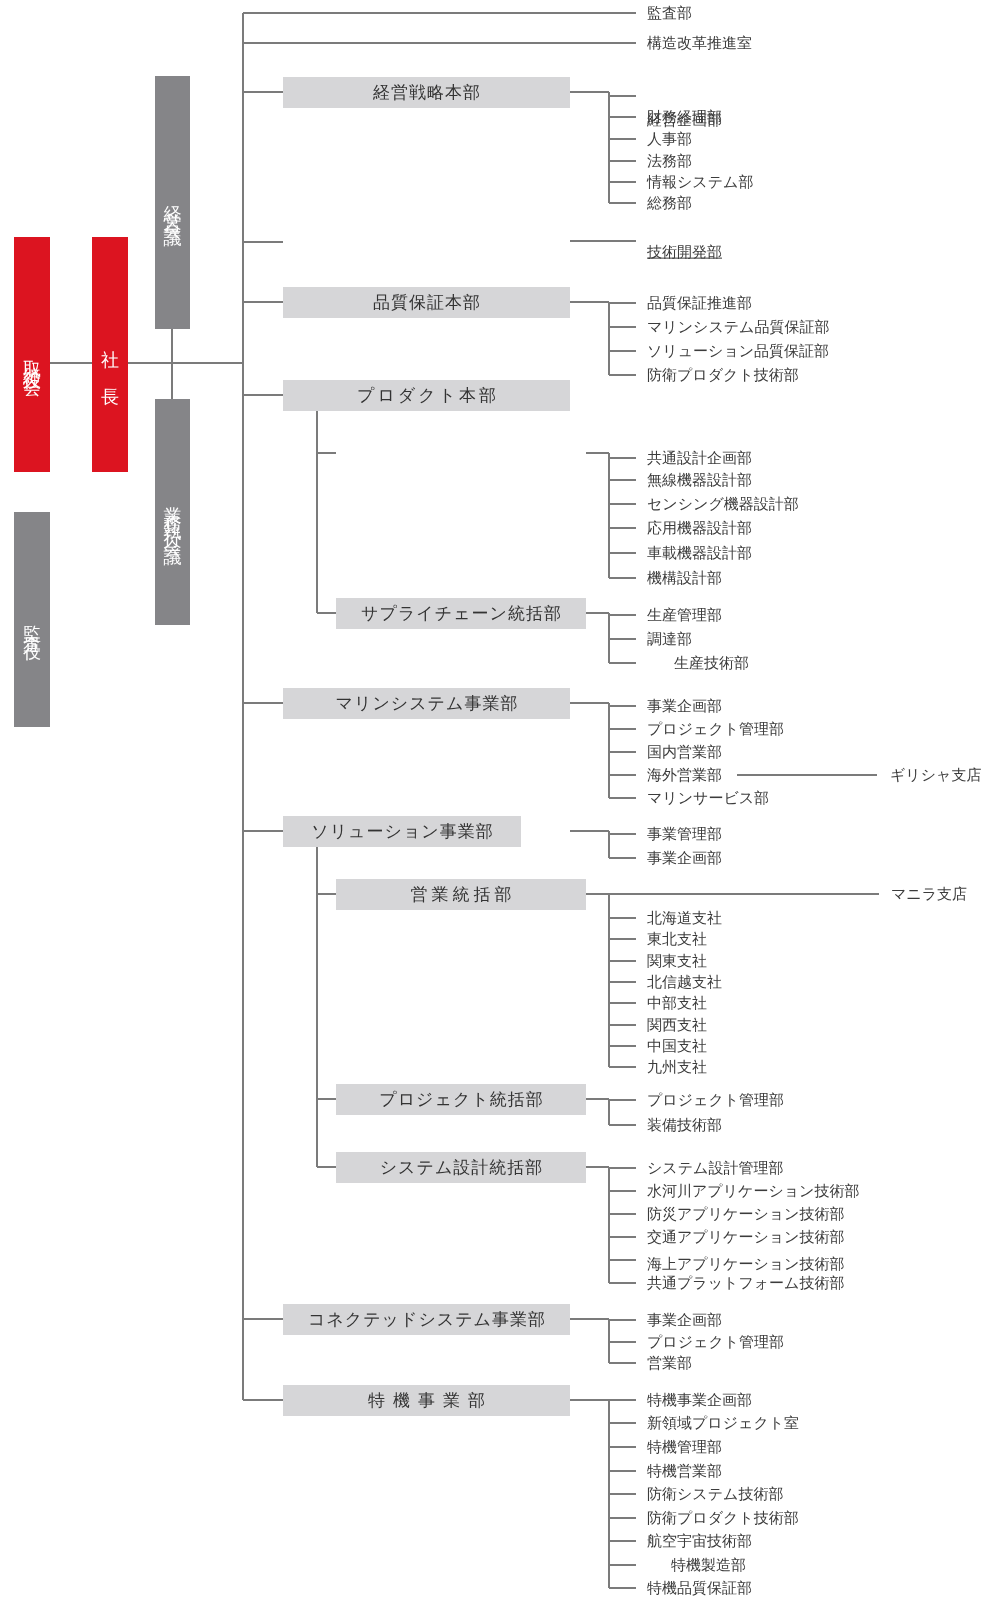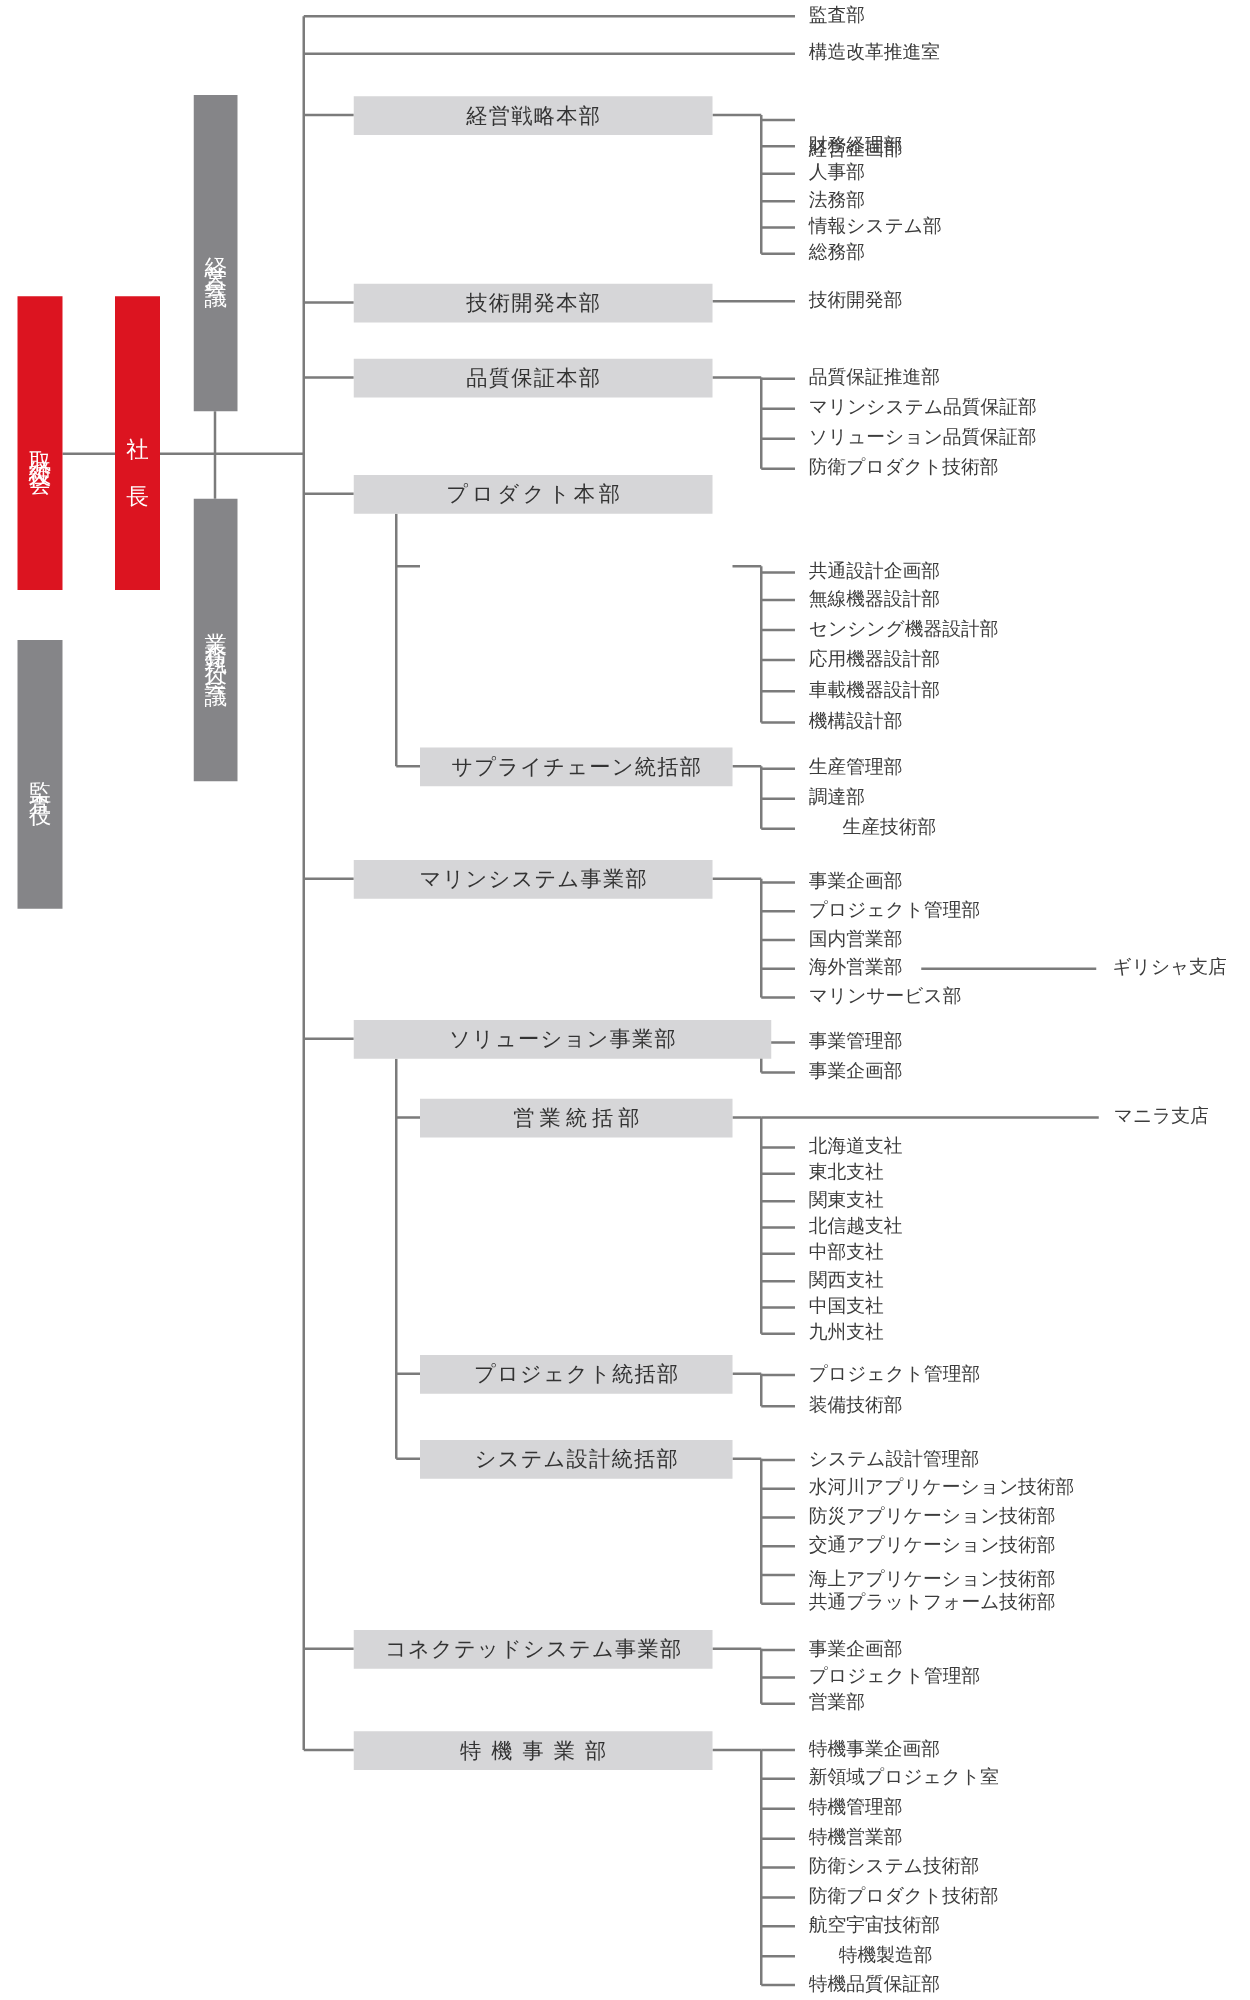--- a/index.html
+++ b/index.html
@@ -67,26 +67,23 @@
     <div class="line hl" style="left: 609px; top: 116.25px; width: 27px;"></div>
     <div class="dept" style="left: 647px; top: 117px;">財務経理部</div>
     <div class="line hl" style="left: 609px; top: 138.25px; width: 27px;"></div>
     <div class="dept" style="left: 647px; top: 139px;">人事部</div>
     <div class="line hl" style="left: 609px; top: 160.25px; width: 27px;"></div>
     <div class="dept" style="left: 647px; top: 161px;">法務部</div>
     <div class="line hl" style="left: 609px; top: 181.25px; width: 27px;"></div>
     <div class="dept" style="left: 647px; top: 182px;">情報システム部</div>
     <div class="line hl" style="left: 609px; top: 202.25px; width: 27px;"></div>
     <div class="dept" style="left: 647px; top: 203px;">総務部</div>
-    <div class="obox" style="left: 283px; top: 226.5px; width: 287px; height: 31px;">
-      <span style="letter-spacing: 1px; padding-left: 1px;">技術開発本部</span>
-    </div>
     <div class="line hl" style="left: 243px; top: 241.25px; width: 40px;"></div>
     <div class="line hl" style="left: 570px; top: 240.25px; width: 66px;"></div>
-    <div class="dept" style="left: 647px; top: 241px;">技術開発部</div>
+    <div class="dept" style="left: 647px; top: 252px; text-decoration: underline;">技術開発部</div>
     <div class="obox" style="left: 283px; top: 286.5px; width: 287px; height: 31px;">
       <span style="letter-spacing: 1px; padding-left: 1px;">品質保証本部</span>
     </div>
     <div class="line hl" style="left: 243px; top: 301.25px; width: 40px;"></div>
     <div class="line hl" style="left: 570px; top: 301.25px; width: 39px;"></div>
     <div class="line vl" style="left: 608.25px; top: 302px; height: 73px;"></div>
     <div class="line hl" style="left: 609px; top: 302.25px; width: 27px;"></div>
     <div class="dept" style="left: 647px; top: 303px;">品質保証推進部</div>
     <div class="line hl" style="left: 609px; top: 326.25px; width: 27px;"></div>
     <div class="dept" style="left: 647px; top: 327px;">マリンシステム品質保証部</div>
@@ -137,21 +134,21 @@
     <div class="line hl" style="left: 609px; top: 728.25px; width: 27px;"></div>
     <div class="dept" style="left: 647px; top: 729px;">プロジェクト管理部</div>
     <div class="line hl" style="left: 609px; top: 751.25px; width: 27px;"></div>
     <div class="dept" style="left: 647px; top: 752px;">国内営業部</div>
     <div class="line hl" style="left: 609px; top: 774.25px; width: 27px;"></div>
     <div class="dept" style="left: 647px; top: 775px;">海外営業部</div>
     <div class="line hl" style="left: 609px; top: 797.25px; width: 27px;"></div>
     <div class="dept" style="left: 647px; top: 798px;">マリンサービス部</div>
     <div class="line hl" style="left: 737px; top: 774.25px; width: 140px;"></div>
     <div class="dept" style="left: 890px; top: 775px;">ギリシャ支店</div>
-    <div class="obox" style="left: 283px; top: 815.5px; width: 334px; height: 31px;">
+    <div class="obox" style="left: 283px; top: 815.5px; width: 238px; height: 31px;">
       <span style="letter-spacing: 1px; padding-left: 1px;">ソリューション事業部</span>
     </div>
     <div class="line hl" style="left: 243px; top: 830.25px; width: 40px;"></div>
     <div class="line hl" style="left: 570px; top: 830.25px; width: 39px;"></div>
     <div class="line vl" style="left: 608.25px; top: 831px; height: 27px;"></div>
     <div class="line hl" style="left: 609px; top: 833.25px; width: 27px;"></div>
     <div class="dept" style="left: 647px; top: 834px;">事業管理部</div>
     <div class="line hl" style="left: 609px; top: 857.25px; width: 27px;"></div>
     <div class="dept" style="left: 647px; top: 858px;">事業企画部</div>
     <div class="line vl" style="left: 316.25px; top: 846.5px; height: 320.5px;"></div>

